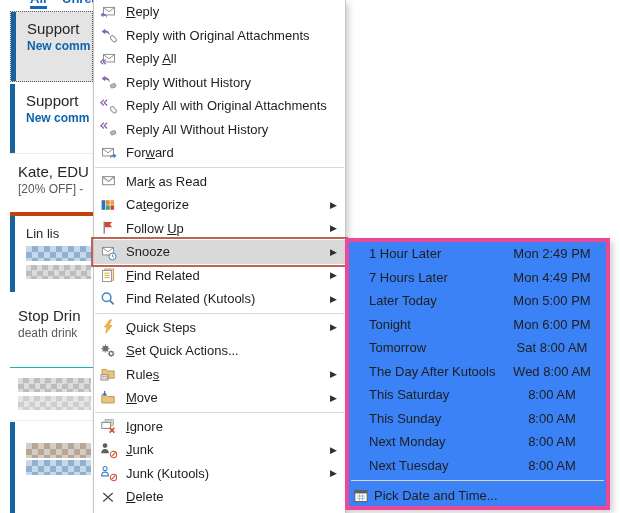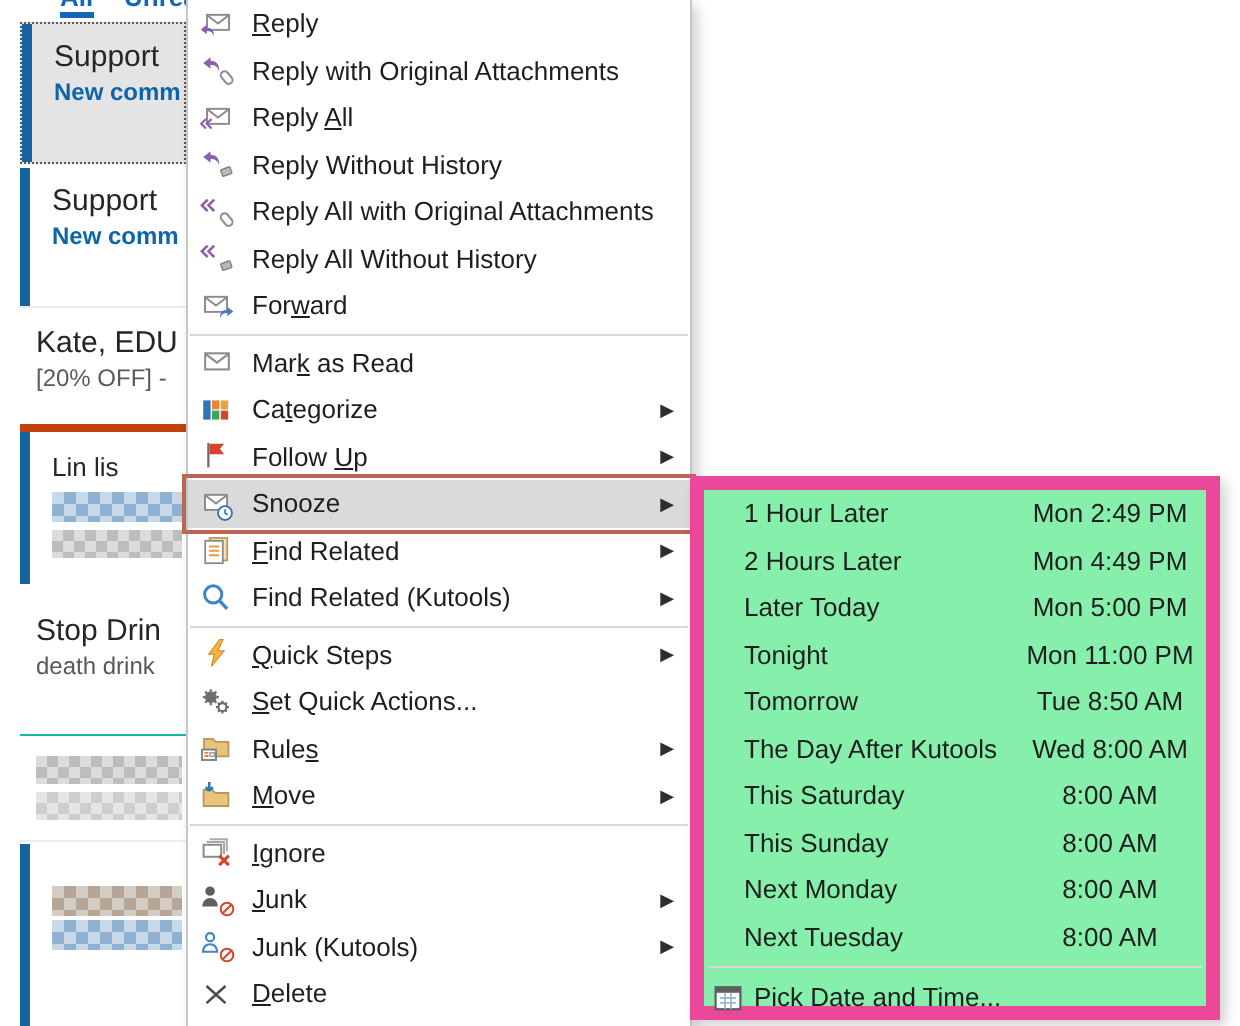--- a/index.html
+++ b/index.html
@@ -42,21 +42,21 @@
       color:#1e1e1e;position:relative;box-sizing:border-box}
   .lbl{white-space:nowrap}
   .ic{width:20px;height:20px;flex:0 0 20px;margin-right:7px;position:relative}
   .ic svg{position:absolute;overflow:visible}
   .arr{margin-left:auto;padding-right:8px;font-size:9px;color:#2e2e2e}
   .msep{height:1px;background:#d9d9d9;margin:2px 1px}
   .mi.hl{background:#dadada;outline:2.5px solid #bc6456;outline-offset:1px}
 
   
   .submenu{position:absolute;left:345px;top:238px;width:265px;height:272px;box-sizing:border-box;
-           background:#86efac;border:7px solid #ec4899;box-shadow:3px 3px 6px rgba(0,0,0,.18)}
+           background:#3b82f6;border:4px solid #ec4899;box-shadow:3px 3px 6px rgba(0,0,0,.18)}
   .si{height:23.5px;display:flex;align-items:center;position:relative;font-size:13px;
       color:#1e1e1e;padding-left:20px;box-sizing:border-box}
   .si .time{position:absolute;left:143px;width:120px;text-align:center}
   .ssep{height:1px;background:#d9d9d9;margin:3px 2px}
   .si.pick{padding-left:0}
   .si.pick .ic{margin-left:3px;margin-right:4px;width:18px;flex:0 0 18px}
   u{text-decoration:underline}
 </style>
 </head>
 <body>
@@ -423,34 +423,34 @@
   </ul>
 </div>
 
 <div class="submenu">
   <ul>
     <li class="si">
       <span class="lbl">1 Hour Later</span>
       <span class="time">Mon 2:49 PM</span>
     </li>
     <li class="si">
-      <span class="lbl">2 Hours Later</span>
+      <span class="lbl">7 Hours Later</span>
       <span class="time">Mon 4:49 PM</span>
     </li>
     <li class="si">
       <span class="lbl">Later Today</span>
       <span class="time">Mon 5:00 PM</span>
     </li>
     <li class="si">
       <span class="lbl">Tonight</span>
-      <span class="time">Mon 11:00 PM</span>
+      <span class="time">Mon 6:00 PM</span>
     </li>
     <li class="si">
       <span class="lbl">Tomorrow</span>
-      <span class="time">Tue 8:50 AM</span>
+      <span class="time">Sat 8:00 AM</span>
     </li>
     <li class="si">
       <span class="lbl">The Day After Kutools</span>
       <span class="time">Wed 8:00 AM</span>
     </li>
     <li class="si">
       <span class="lbl">This Saturday</span>
       <span class="time">8:00 AM</span>
     </li>
     <li class="si">

